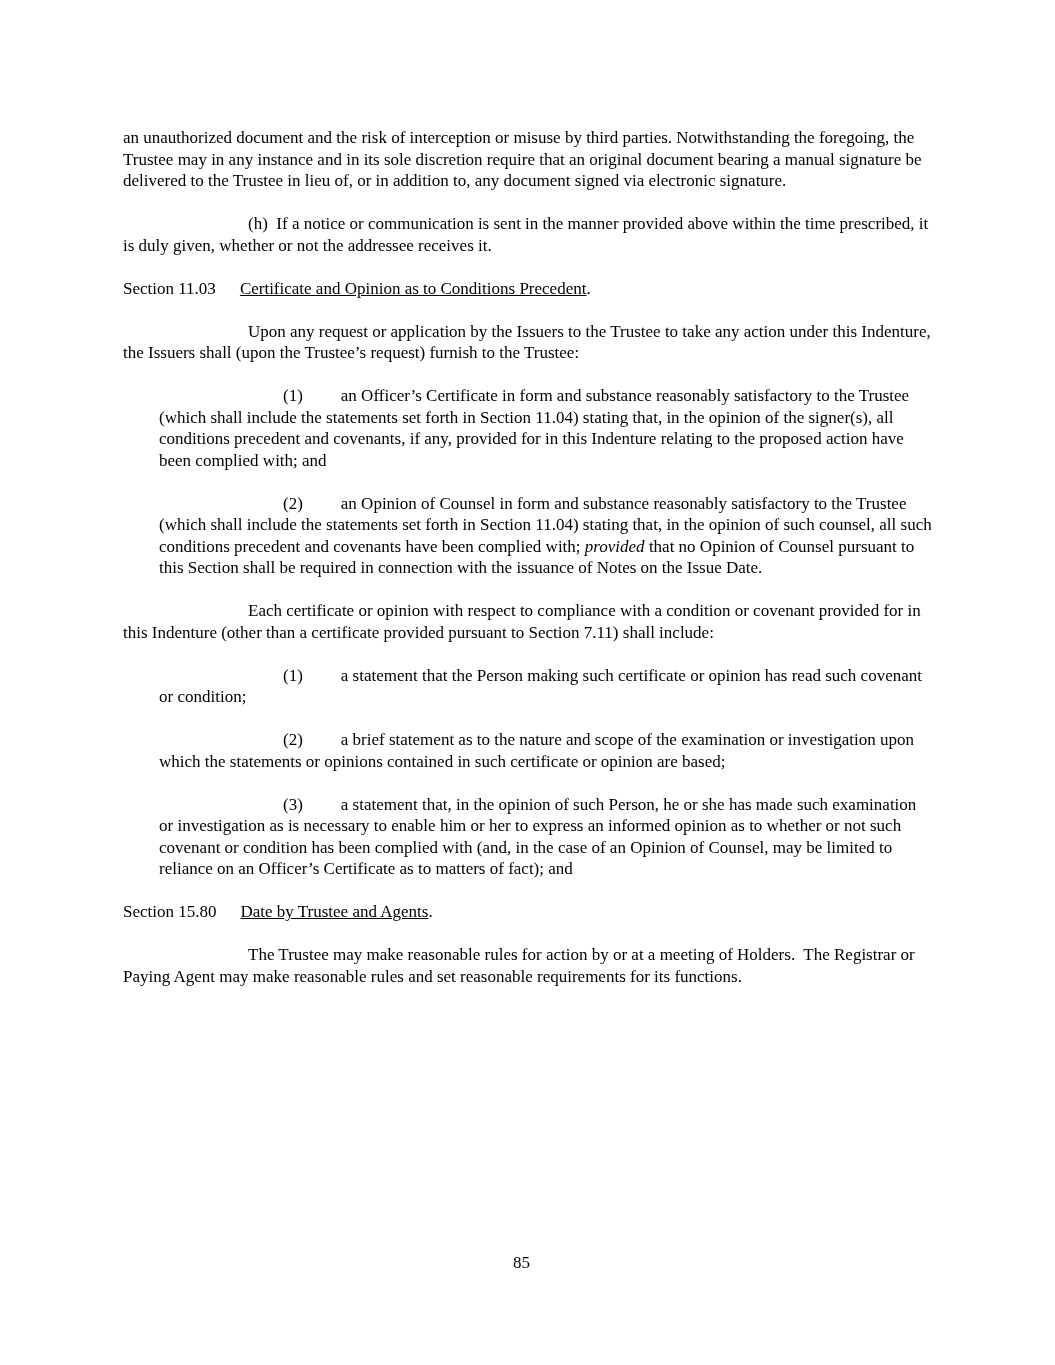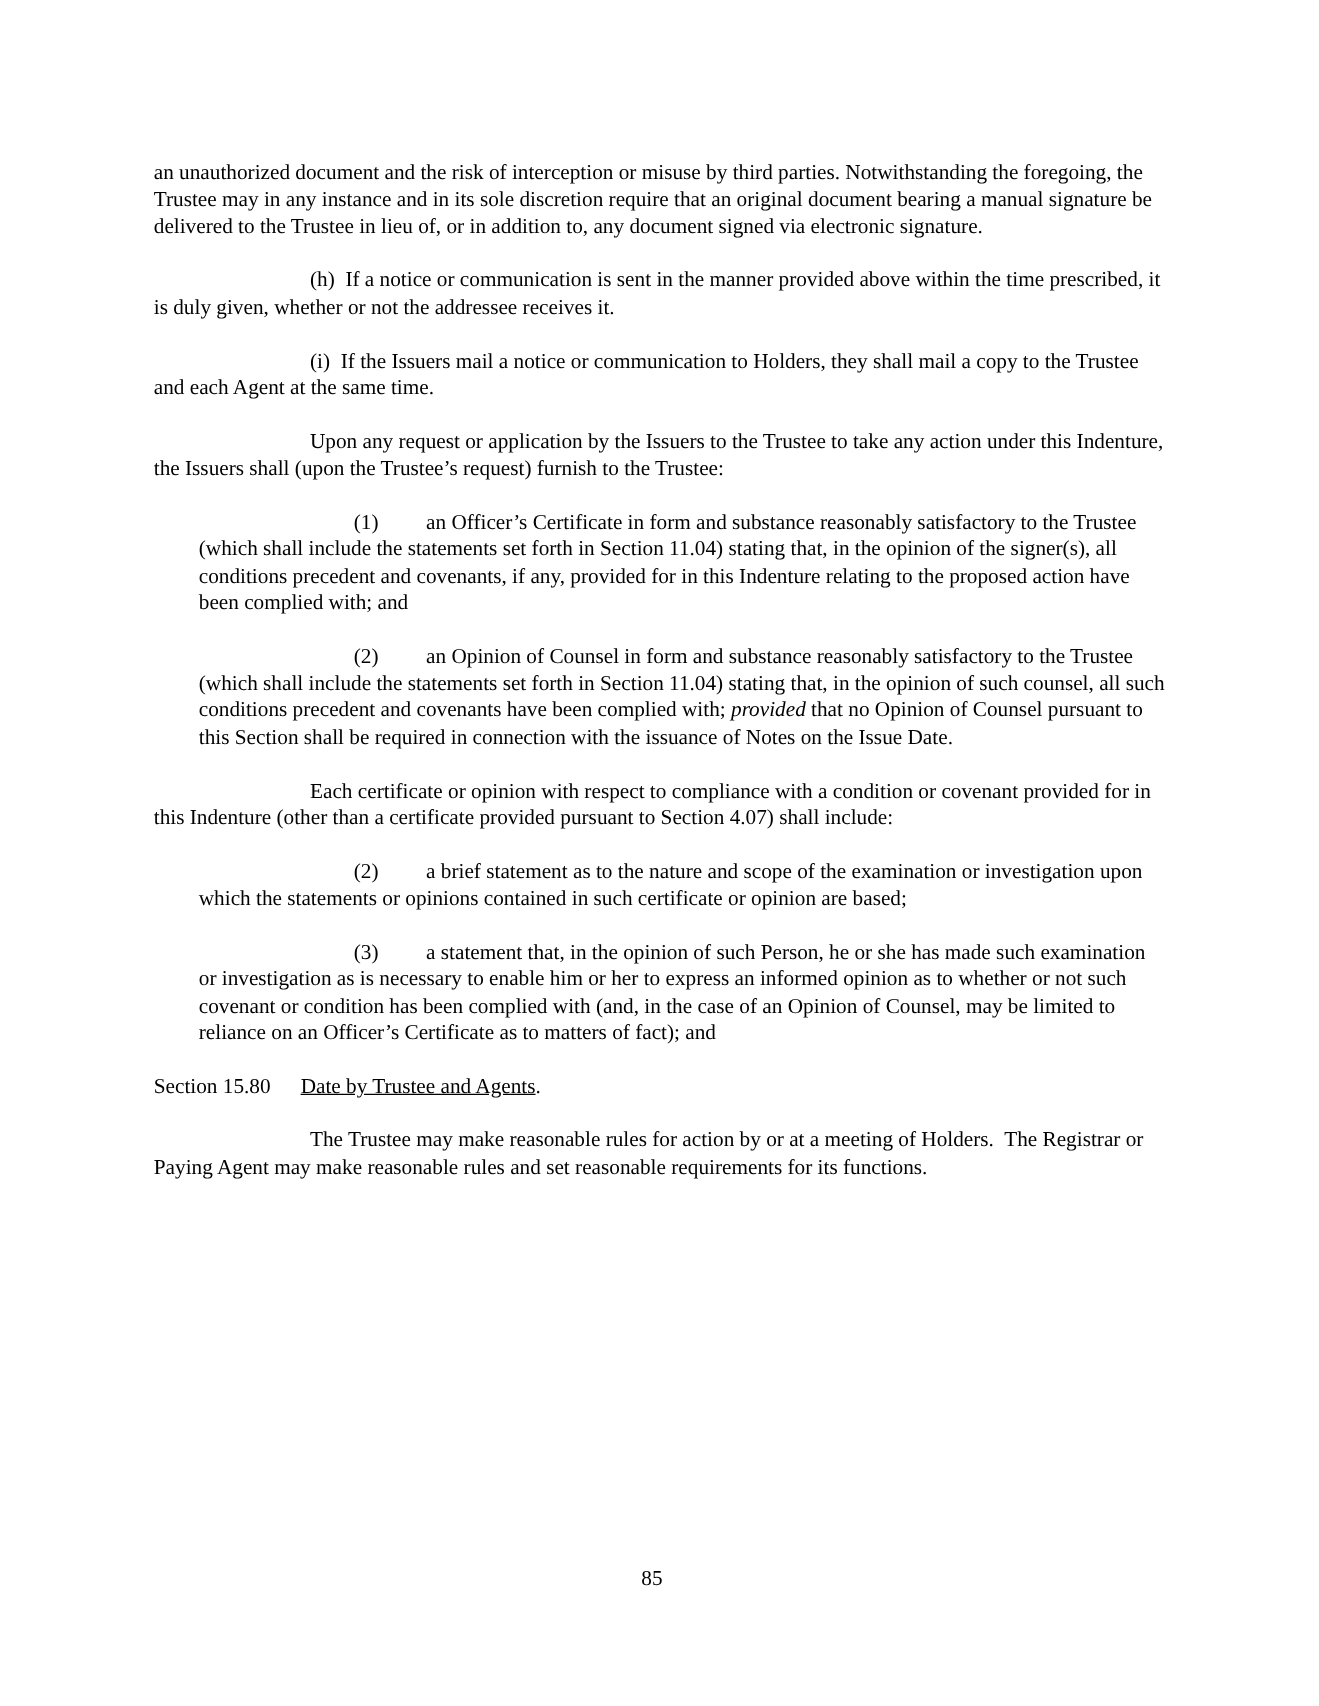--- a/index.html
+++ b/index.html
@@ -56,32 +56,33 @@
 </style>
 </head>
 <body>
 
 <div class="page">
 
   <p class="body">an unauthorized document and the risk of interception or misuse by third parties. Notwithstanding the foregoing, the Trustee may in any instance and in its sole discretion require that an original document bearing a manual signature be delivered to the Trustee in lieu of, or in addition to, any document signed via electronic signature.</p>
 
   <p class="body indent-first">(h)  If a notice or communication is sent in the manner provided above within the time prescribed, it is duly given, whether or not the addressee receives it.</p>
 
-  <p class="body indent-first">(i)  If the Issuers mail a notice or communication to Holders, they shall mail a copy to the Trustee and each Agent at the same time.</p>
 
+  <p class="section"><span>Section 11.03</span><span class="headgap"></span><span class="underline">Certificate and Opinion as to Conditions Precedent</span><span>.</span></p>
 
   <p class="body indent-first">Upon any request or application by the Issuers to the Trustee to take any action under this Indenture, the Issuers shall (upon the Trustee’s request) furnish to the Trustee:</p>
 
   <p class="list-item"><span class="num">(1)</span><span class="tabgap"></span><span>an Officer’s Certificate in form and substance reasonably satisfactory to the Trustee (which shall include the statements set forth in Section 11.04) stating that, in the opinion of the signer(s), all conditions precedent and covenants, if any, provided for in this Indenture relating to the proposed action have been complied with; and</span></p>
 
   <p class="list-item"><span class="num">(2)</span><span class="tabgap"></span><span>an Opinion of Counsel in form and substance reasonably satisfactory to the Trustee (which shall include the statements set forth in Section 11.04) stating that, in the opinion of such counsel, all such conditions precedent and covenants have been complied with; </span><span class="italic">provided</span><span> that no Opinion of Counsel pursuant to this Section shall be required in connection with the issuance of Notes on the Issue Date.</span></p>
 
 
-  <p class="body indent-first">Each certificate or opinion with respect to compliance with a condition or covenant provided for in this Indenture (other than a certificate provided pursuant to Section 4.07) shall include:</p>
+  <p class="body indent-first">Each certificate or opinion with respect to compliance with a condition or covenant provided for in this Indenture (other than a certificate provided pursuant to Section 7.11) shall include:</p>
 
+  <p class="list-item"><span class="num">(1)</span><span class="tabgap"></span><span>a statement that the Person making such certificate or opinion has read such covenant or condition;</span></p>
 
   <p class="list-item"><span class="num">(2)</span><span class="tabgap"></span><span>a brief statement as to the nature and scope of the examination or investigation upon which the statements or opinions contained in such certificate or opinion are based;</span></p>
 
   <p class="list-item"><span class="num">(3)</span><span class="tabgap"></span><span>a statement that, in the opinion of such Person, he or she has made such examination or investigation as is necessary to enable him or her to express an informed opinion as to whether or not such covenant or condition has been complied with (and, in the case of an Opinion of Counsel, may be limited to reliance on an Officer’s Certificate as to matters of fact); and</span></p>
 
 
   <p class="section"><span>Section 15.80</span><span class="headgap"></span><span class="underline">Date by Trustee and Agents</span><span>.</span></p>
 
   <p class="body indent-first">The Trustee may make reasonable rules for action by or at a meeting of Holders.  The Registrar or Paying Agent may make reasonable rules and set reasonable requirements for its functions.</p>
 

